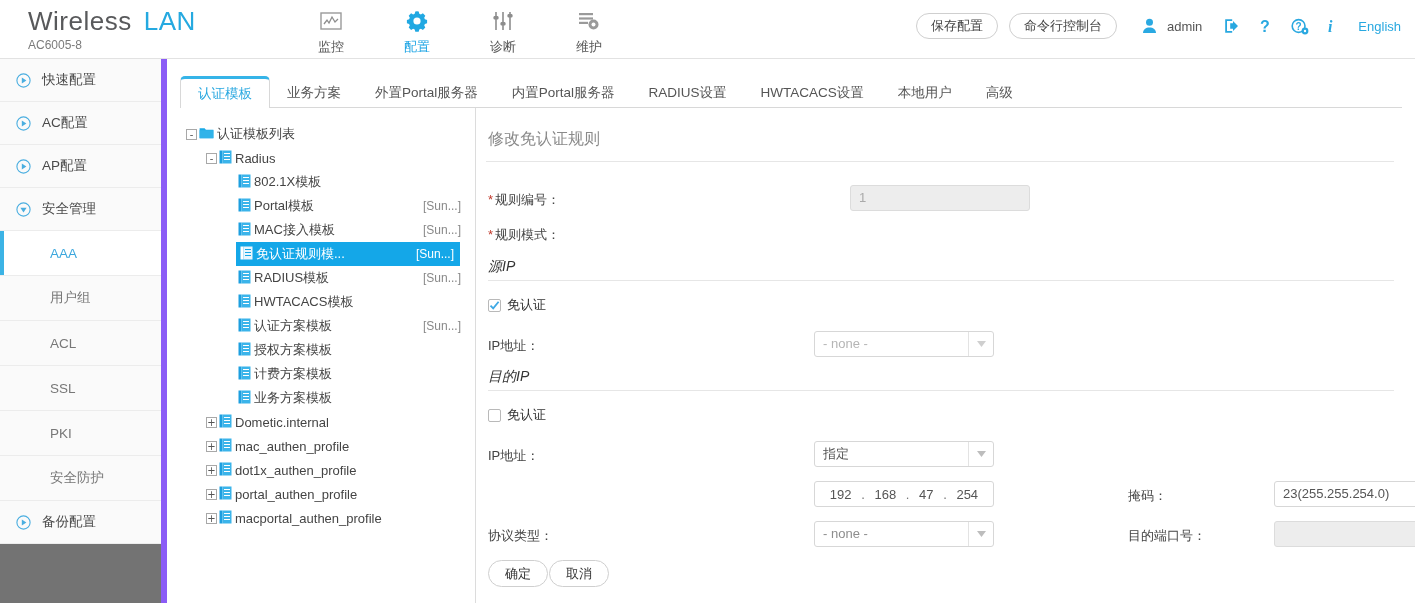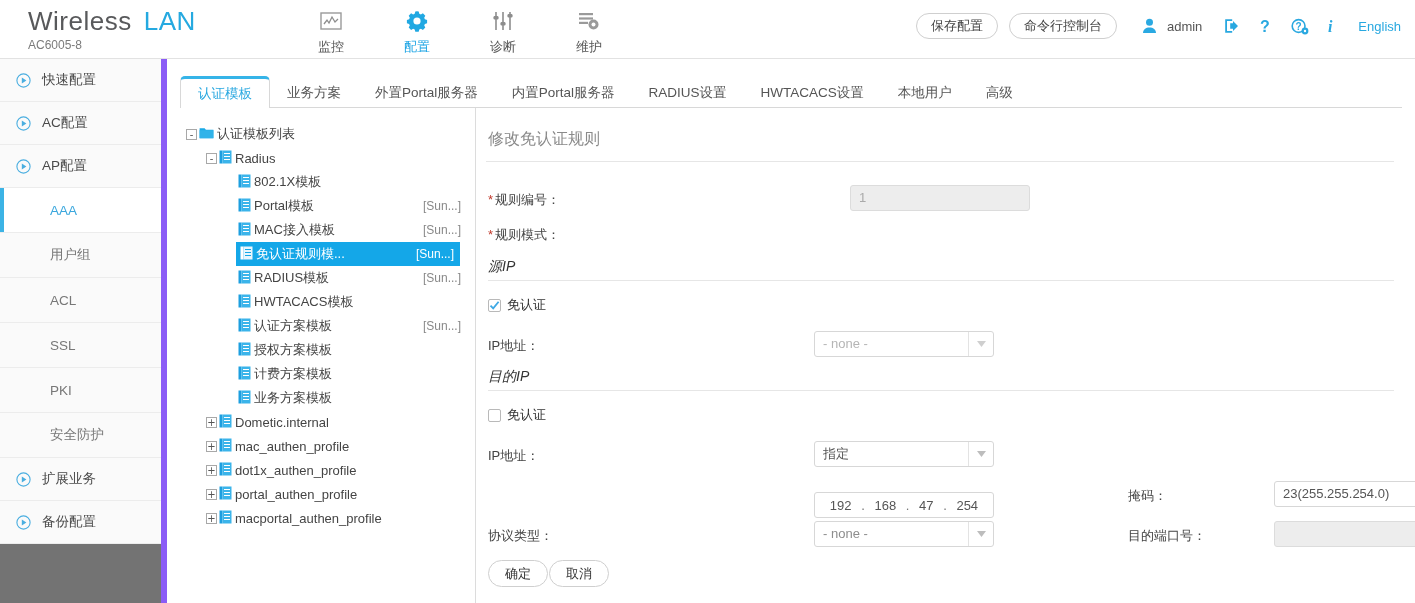--- a/index.html
+++ b/index.html
@@ -284,46 +284,46 @@
     </div>
     <div class="side-item">
       <span class="arrow">
         <svg width="15" height="15" viewBox="0 0 15 15">
             <circle cx="7.5" cy="7.5" r="6.6" fill="none" stroke="#4aaee0" stroke-width="1.1"></circle>
             <polygon points="5.8,4.4 10.4,7.5 5.8,10.6" fill="#4aaee0"></polygon>
           </svg>
       </span>
       <span class="s-label">AP配置</span>
     </div>
-    <div class="side-sub active">
-      <span class="s-label">AAA</span>
-    </div>
-    <div class="side-sub">
-      <span class="s-label">用户组</span>
-    </div>
-    <div class="side-sub">
-      <span class="s-label">ACL</span>
-    </div>
-    <div class="side-sub">
-      <span class="s-label">SSL</span>
-    </div>
-    <div class="side-sub">
-      <span class="s-label">PKI</span>
-    </div>
-    <div class="side-sub">
-      <span class="s-label">安全防护</span>
-    </div>
     <div class="side-item">
       <span class="arrow">
         <svg width="15" height="15" viewBox="0 0 15 15">
             <circle cx="7.5" cy="7.5" r="6.6" fill="none" stroke="#4aaee0" stroke-width="1.1"></circle>
-            <polygon points="5.8,4.4 10.4,7.5 5.8,10.6" fill="#4aaee0"></polygon>
+            <polygon points="4.4,5.8 10.6,5.8 7.5,10.4" fill="#4aaee0"></polygon>
           </svg>
       </span>
-      <span class="s-label">扩展业务</span>
+      <span class="s-label">安全管理</span>
+    </div>
+    <div class="side-sub active">
+      <span class="s-label">AAA</span>
+    </div>
+    <div class="side-sub">
+      <span class="s-label">用户组</span>
+    </div>
+    <div class="side-sub">
+      <span class="s-label">ACL</span>
+    </div>
+    <div class="side-sub">
+      <span class="s-label">SSL</span>
+    </div>
+    <div class="side-sub">
+      <span class="s-label">PKI</span>
+    </div>
+    <div class="side-sub">
+      <span class="s-label">安全防护</span>
     </div>
     <div class="side-item">
       <span class="arrow">
         <svg width="15" height="15" viewBox="0 0 15 15">
             <circle cx="7.5" cy="7.5" r="6.6" fill="none" stroke="#4aaee0" stroke-width="1.1"></circle>
             <polygon points="5.8,4.4 10.4,7.5 5.8,10.6" fill="#4aaee0"></polygon>
           </svg>
       </span>
       <span class="s-label">备份配置</span>
     </div>
@@ -632,21 +632,21 @@
           <span>指定</span>
           <span class="caret">
               <svg width="9" height="6" viewBox="0 0 9 6">
                 <polygon points="0,0 9,0 4.5,6" fill="#bdbdbd"></polygon>
               </svg>
             </span>
         </div>
       </div>
 
       <div class="f-row" style="height:40px">
-        <div class="ip-box" style="left:328px; top:16px;">
+        <div class="ip-box" style="left:328px; top:5px;">
           <span>192</span>
           <span class="dot">.</span>
           <span>168</span>
           <span class="dot">.</span>
           <span>47</span>
           <span class="dot">.</span>
           <span>254</span>
         </div>
         <div class="f-label-r" style="left:642px">掩码：</div>
         <div class="sel" style="left:788px; top:5px; width:180px;">

